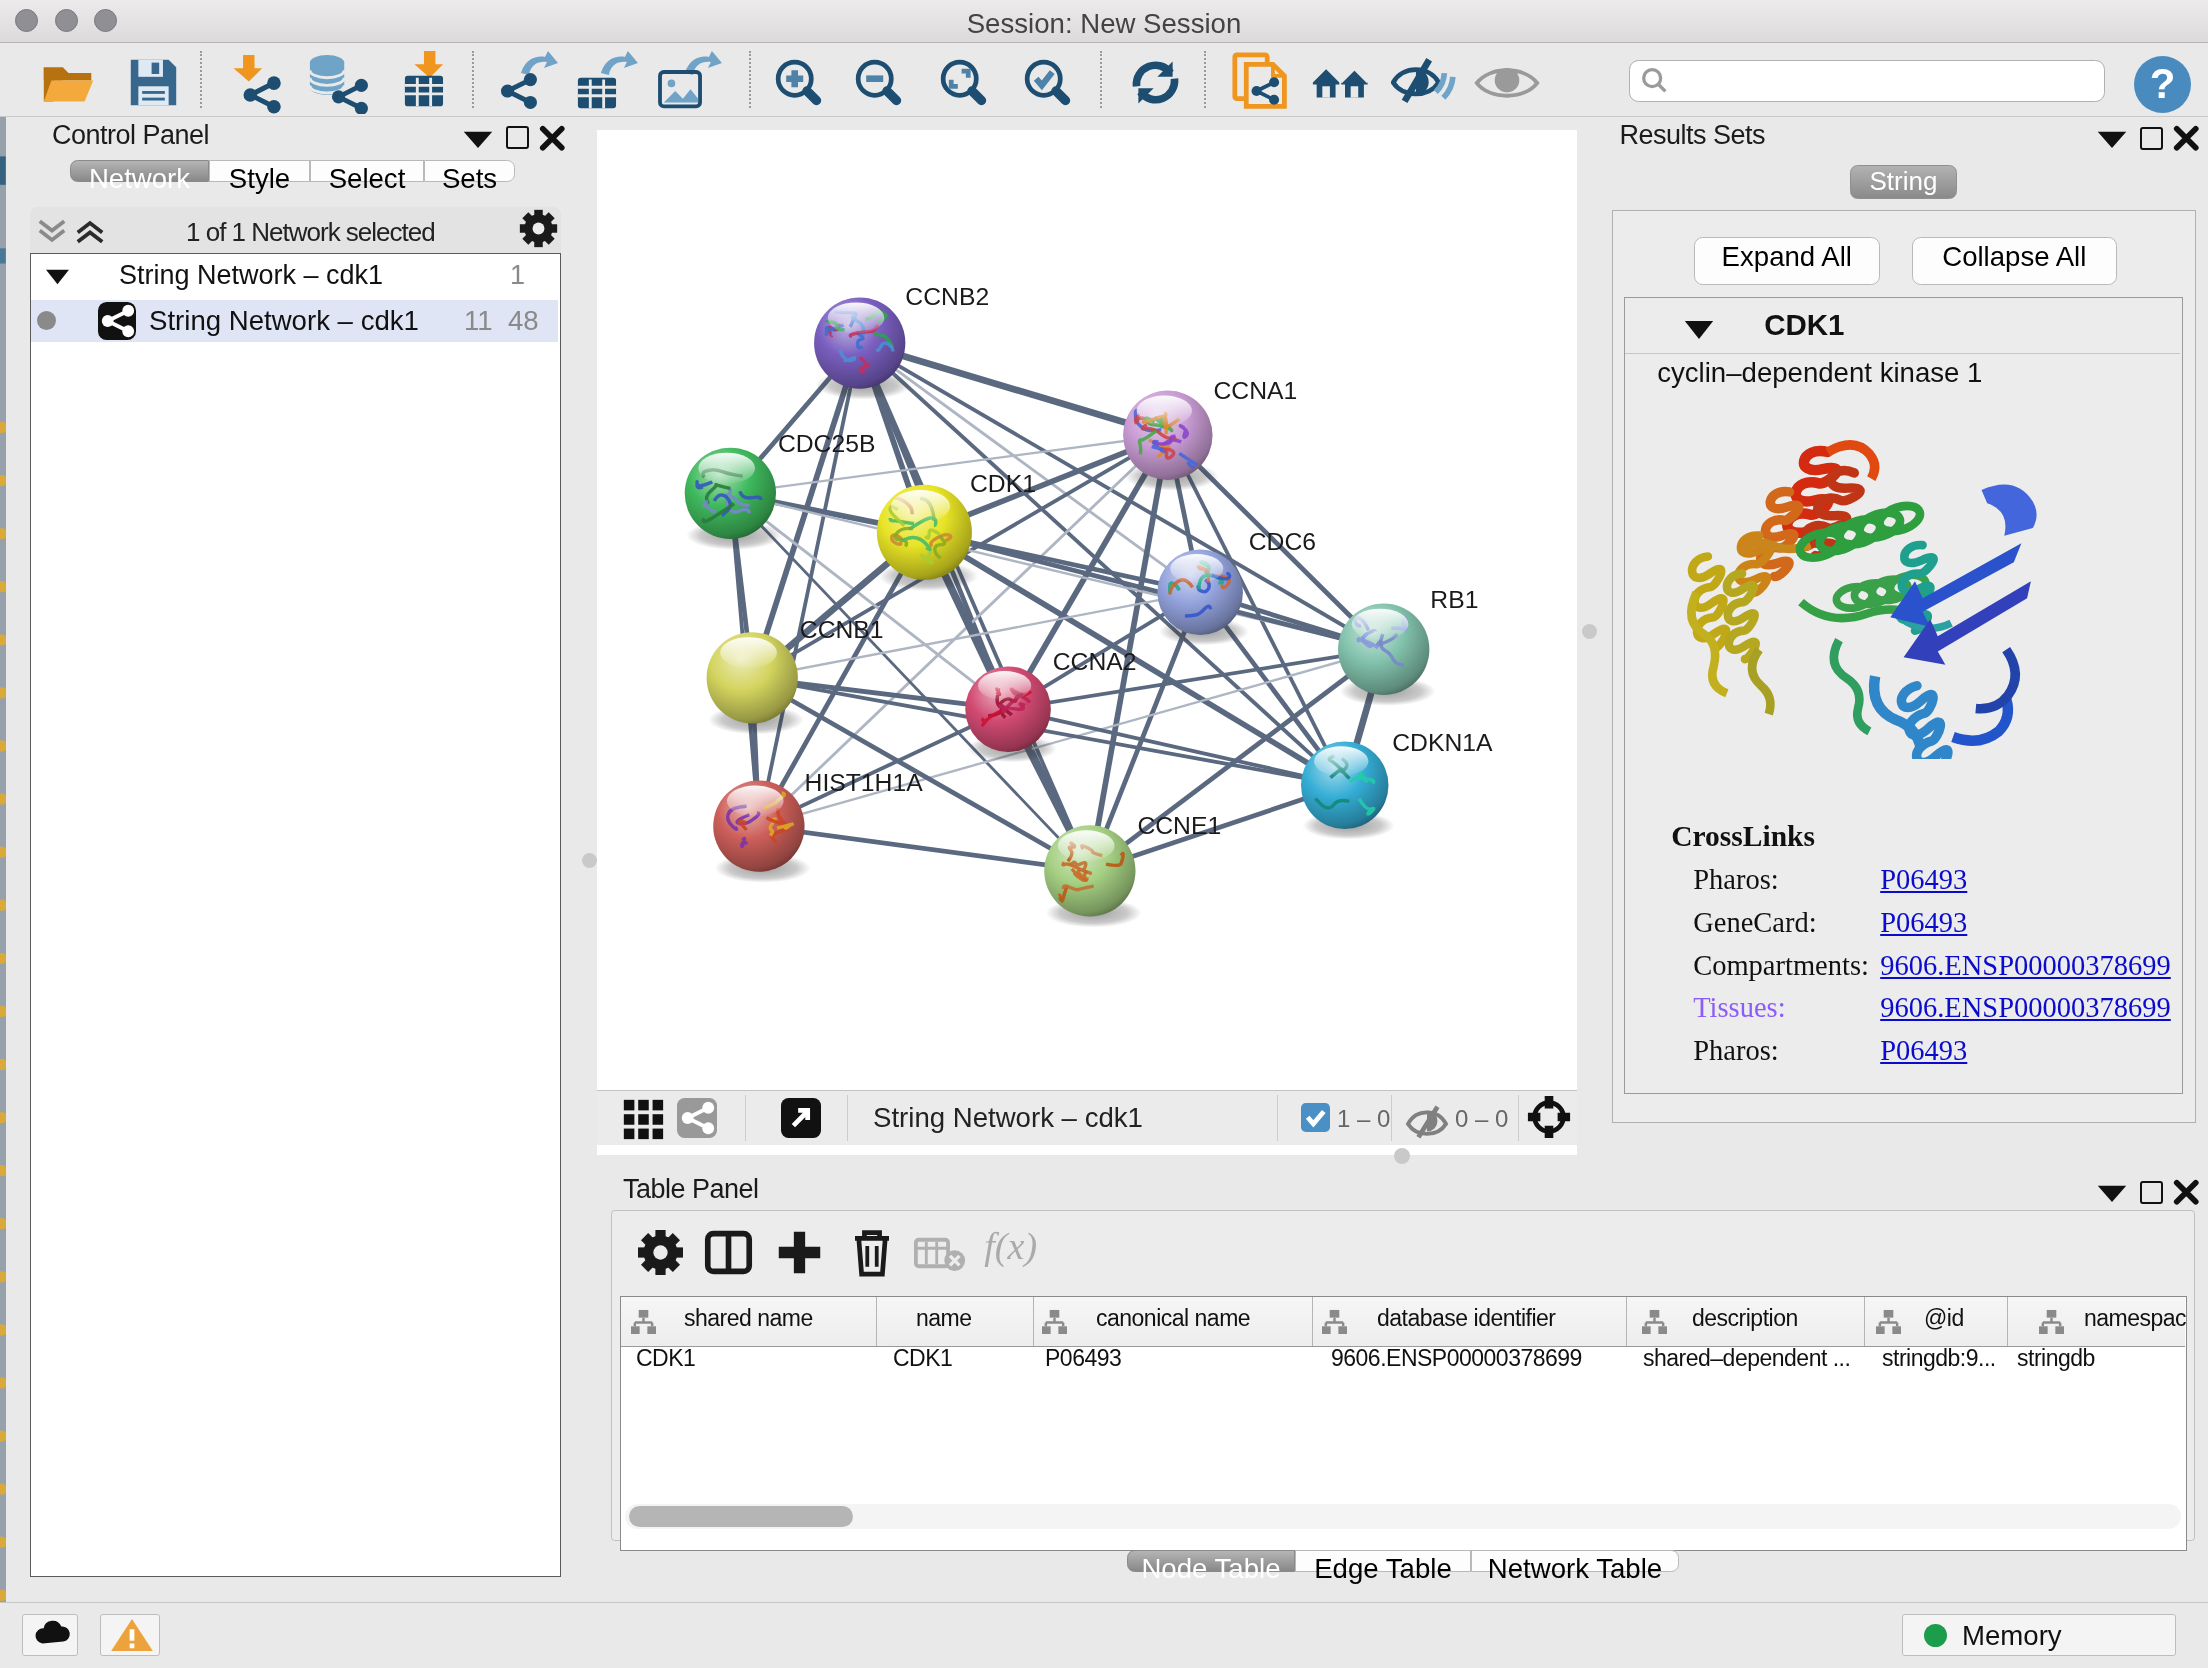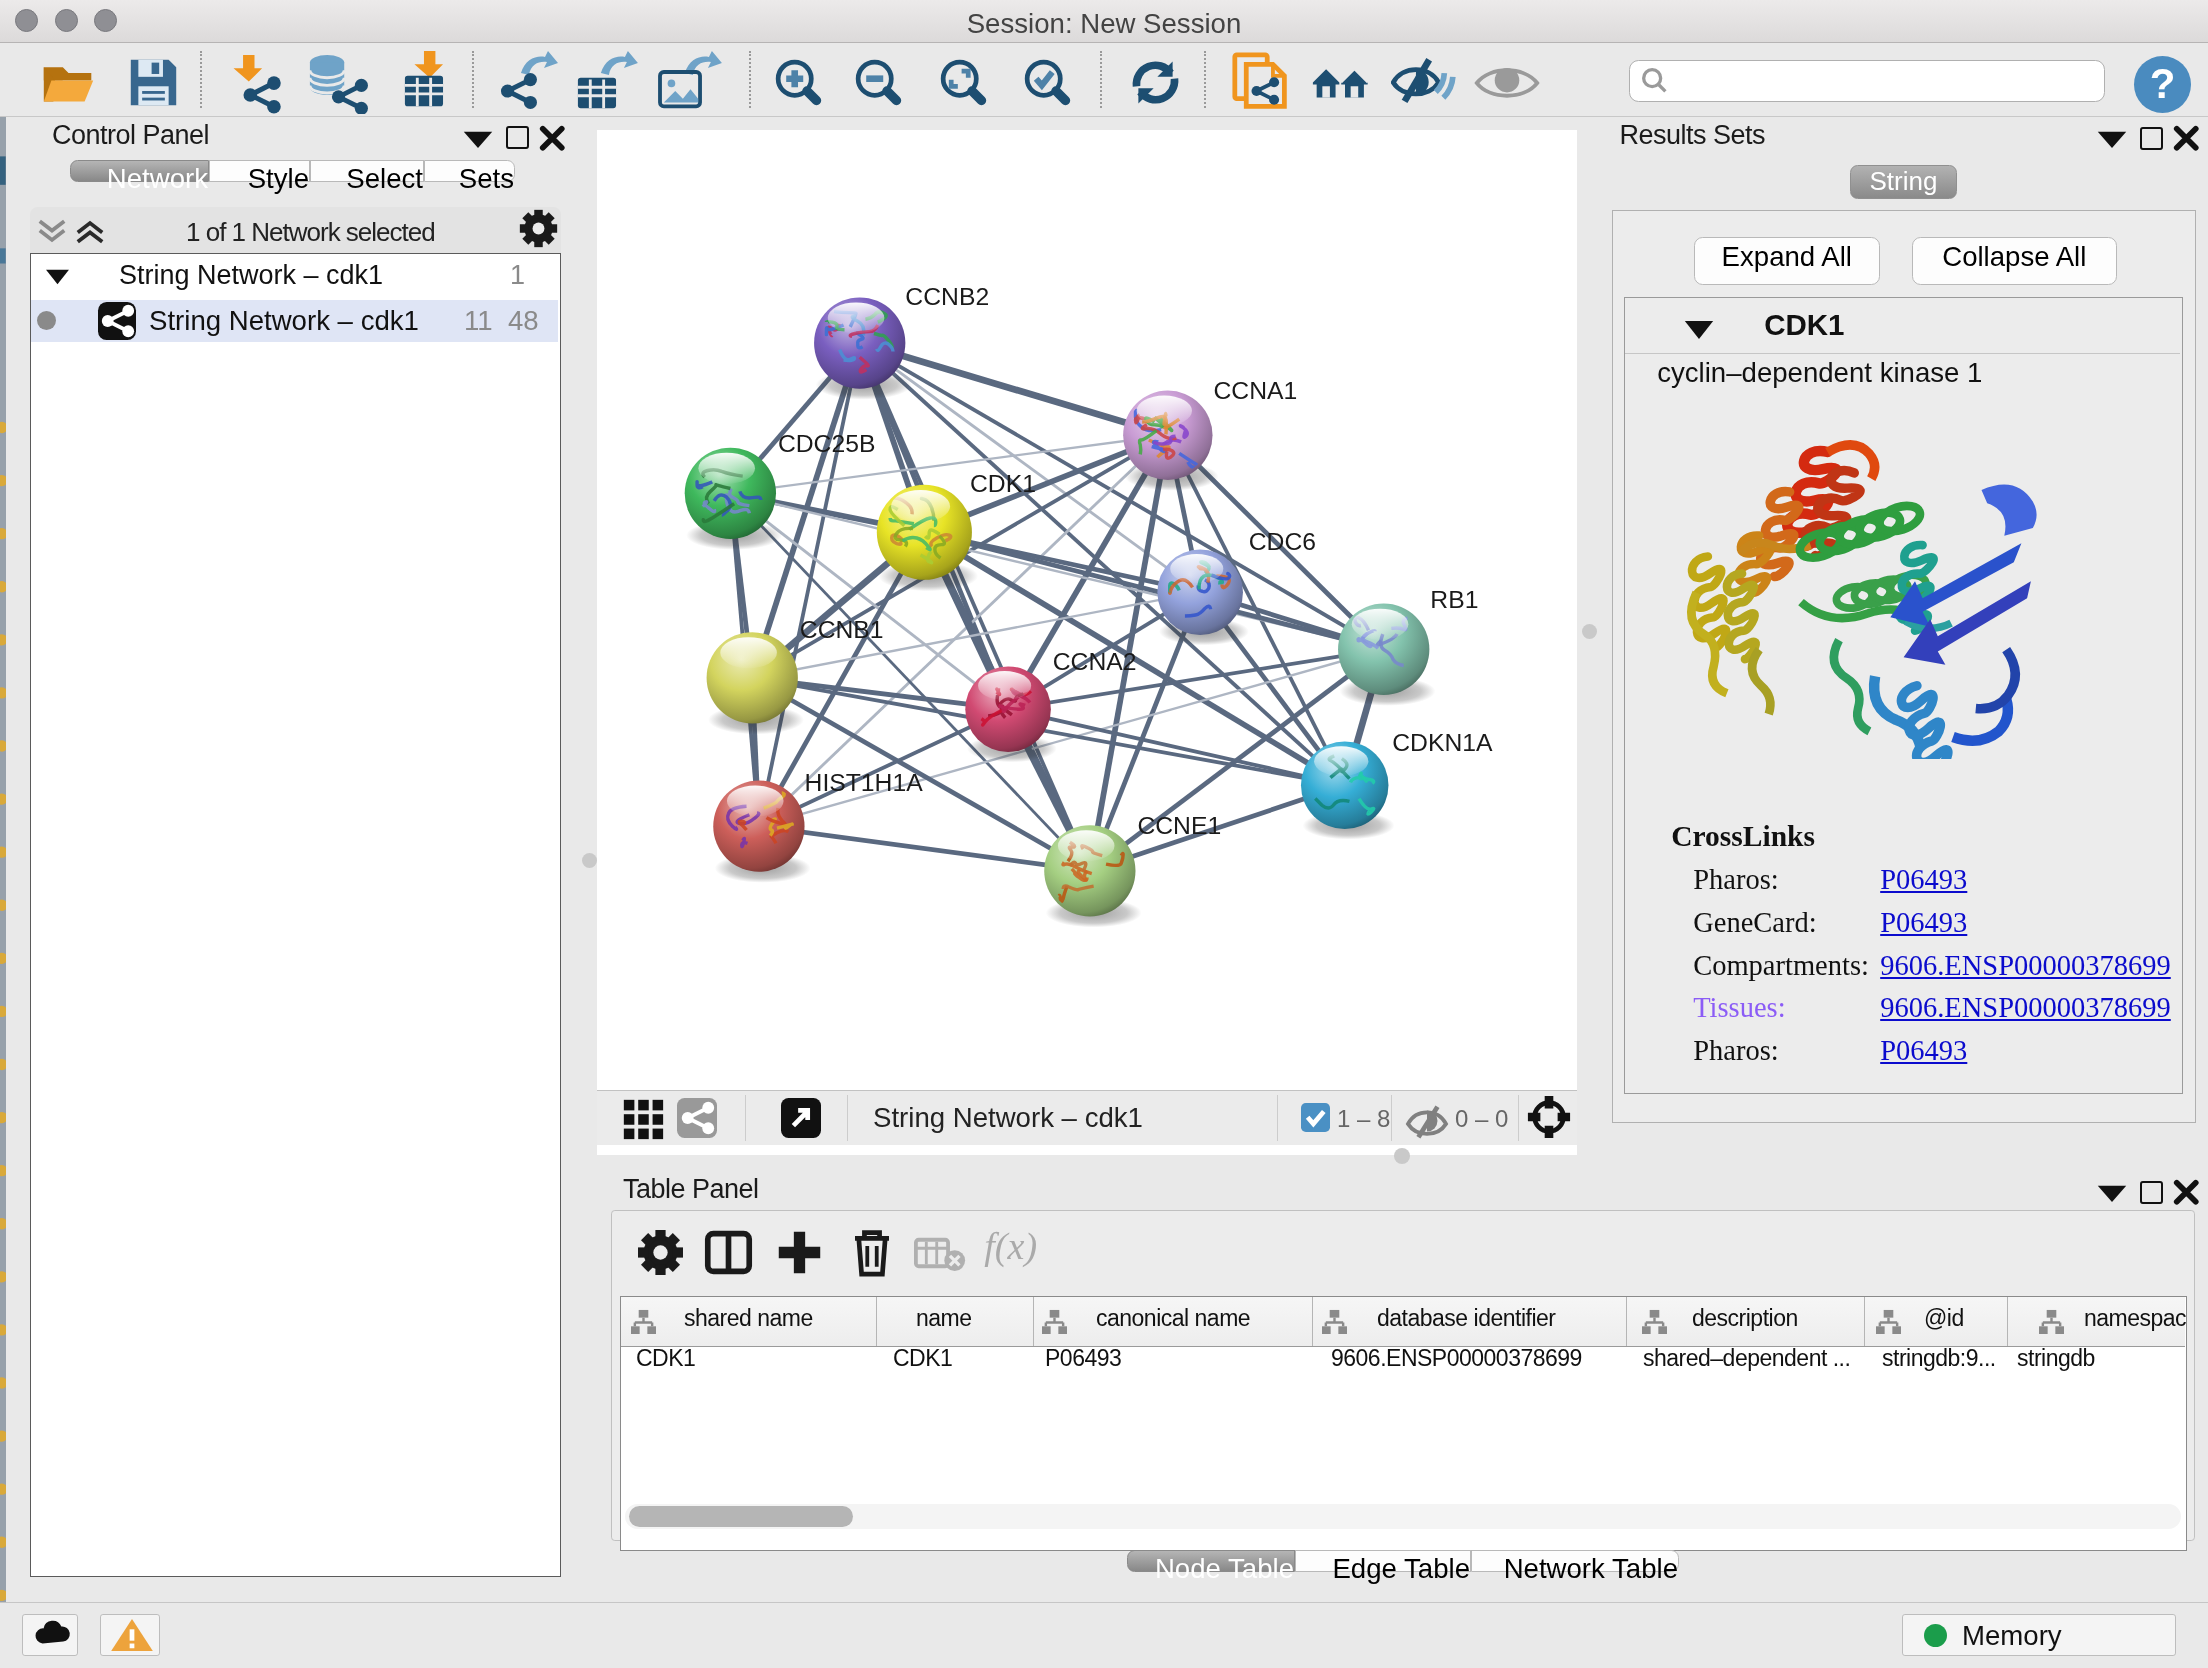--- a/index.html
+++ b/index.html
@@ -7,21 +7,21 @@
 #titlebar{left:0;top:0;width:2208px;height:42px;background:linear-gradient(#eceaea,#dcdada);
  border-bottom:1px solid #b6b4b4;}
 .tl{top:8.6px;width:21px;height:21px;border-radius:50%;background:#8f8f94;border:1px solid #79797e;}
 #title{width:100%;text-align:center;top:7.6px;font-size:27.6px;font-weight:500;color:#434343;}
 #toolbar{left:0;top:43px;width:2208px;height:73px;background:#e9e9e9;border-bottom:1px solid #c8c8c8;}
 .tsep{top:7.6px;width:0px;height:57px;border-left:2.9px dotted #9a9a9a;}
 #searchbox{left:1629px;top:17px;width:474px;height:40px;background:#fff;border:1.9px solid #b0b0b0;
  border-radius:9.5px;}
 .panel-title{font-size:27px;color:#1b1b1b;letter-spacing:-0.5px;}
 .tabbtn{height:22px;border:1.9px solid #b9b9b9;background:#fdfdfd;color:#000;font-size:27.6px;
- text-align:right;box-sizing:border-box;}
+ text-align:center;box-sizing:border-box;}
 .tabsel{background:linear-gradient(#b5b5b5,#888);color:#fff;border-color:#8a8a8a;}
 #cp-list{left:30px;top:253px;width:531px;height:1324px;background:#fff;border:1.9px solid #5a5a5a;box-sizing:border-box;}
 #netcanvas{left:597px;top:130px;width:980px;height:971px;background:#fff;}
 #netbar{left:597px;top:1090px;width:980px;height:54px;background:#ebebeb;border-top:1px solid #c2c2c2;
  border-bottom:1px solid #c2c2c2;}
 #netwhite2{left:597px;top:1145px;width:980px;height:9.5px;background:#fff;}
 .nbsep{top:3.8px;width:0;height:46px;border-left:1.9px solid #cccccc;}
 #resultspanel .serif{font-family:"Liberation Serif",serif;}
 .rbtn{top:0;height:48px;background:#fdfdfd;border:1.9px solid #b9b9b9;border-radius:8.6px;
  font-size:27.6px;color:#000;text-align:center;box-sizing:border-box;}
@@ -628,21 +628,21 @@
       </svg>
     </div>
 <div class="abs nbsep" style="left:250px;"></div>
 <div class="abs" style="left:276px;top:11.4px;font-size:27.6px;color:#222;">String Network – cdk1</div>
 <div class="abs nbsep" style="left:680px;"></div>
 <div class="abs" style="left:704px;top:12.4px;width:28.5px;height:28.5px;background:#4a90c4;border-radius:4.8px;">
       <svg class="abs" style="left:0;top:0;" width="28.5" height="28.5" viewBox="0 0 30 30">
         <path d="M7 15 l6 7 11-13" stroke="#fff" stroke-width="5" fill="none"></path>
       </svg>
     </div>
-<div class="abs" style="left:740px;top:14.3px;font-size:24px;color:#666;">1 – 8</div>
+<div class="abs" style="left:740px;top:14.3px;font-size:24px;color:#666;">1 – 0</div>
 <div class="abs nbsep" style="left:794px;"></div>
 <svg class="abs" style="left:807px;top:9.5px;" width="46" height="40" viewBox="0 0 48 42">
       <path d="M4 24 C13 8 35 8 44 24 C35 38 13 38 4 24 z" stroke="#808080" stroke-width="4" fill="none"></path>
       <path d="M24 10 a11 11 0 0 1 0 22 z" fill="#808080"></path>
       <path d="M35 6 L15 38" stroke="#808080" stroke-width="5"></path>
     </svg>
 <div class="abs" style="left:858px;top:14.3px;font-size:24px;color:#666;">0 – 0</div>
 <div class="abs nbsep" style="left:921px;"></div>
 <svg class="abs" style="left:929px;top:2.9px;" width="46" height="46" viewBox="0 0 48 48">
       <circle cx="24" cy="24" r="15" stroke="#111" stroke-width="5" fill="none"></circle>

